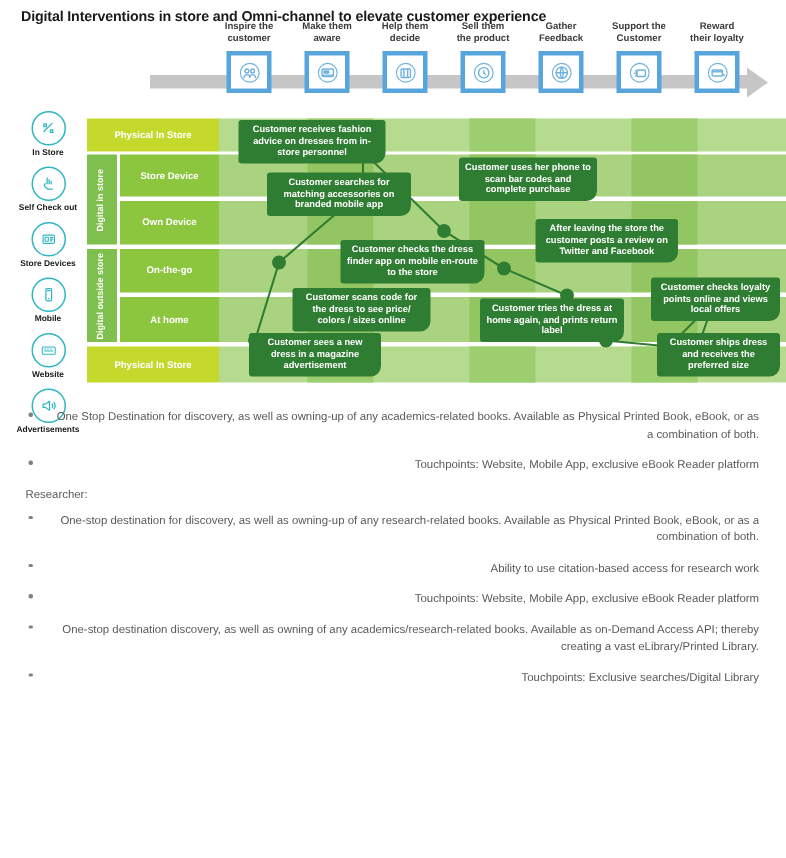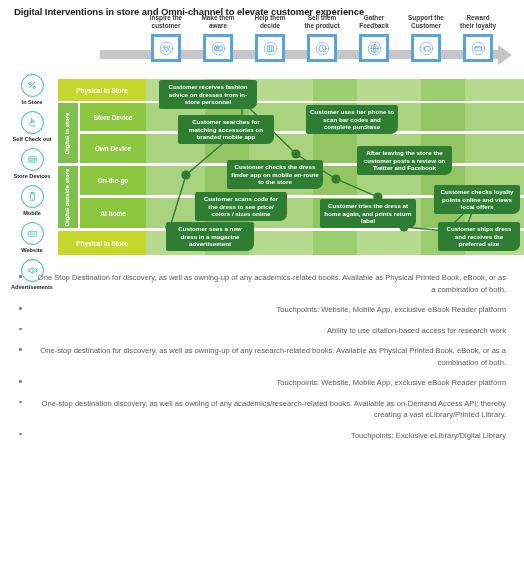--- a/index.html
+++ b/index.html
@@ -339,25 +339,26 @@
 </div>
 
 <div class="copy" id="copy">
     <div class="sec">
       <ul class="bullets">
         <li><span class="dot"></span><span>One Stop Destination for discovery, as well as owning-up of any academics-related books. Available as Physical Printed Book, eBook, or as a combination of both.</span></li>
         <li><span class="dot"></span><span>Touchpoints: Website, Mobile App, exclusive eBook Reader platform</span></li>
       </ul>
     </div>
     <div class="sec">
+      <div class="sec-head">Researcher:</div>
       <ul class="bullets">
+        <li><span class="dot"></span><span>One-stop destination for discovery, as well as owning-up of any research-related books. Available as Physical Printed Book, eBook, or as a combination of both.</span></li>
         <li><span class="dot"></span><span>Ability to use citation-based access for research work</span></li>
-        <li><span class="dot"></span><span>One-stop destination for discovery, as well as owning-up of any research-related books. Available as Physical Printed Book, eBook, or as a combination of both.</span></li>
         <li><span class="dot"></span><span>Touchpoints: Website, Mobile App, exclusive eBook Reader platform</span></li>
       </ul>
     </div>
     <div class="sec">
       <ul class="bullets">
         <li><span class="dot"></span><span>One-stop destination discovery, as well as owning of any academics/research-related books. Available as on-Demand Access API; thereby creating a vast eLibrary/Printed Library.</span></li>
-        <li><span class="dot"></span><span>Touchpoints: Exclusive eLibrary/Digital Library</span></li>
+        <li><span class="dot"></span><span>Touchpoints: Exclusive searches/Digital Library</span></li>
       </ul>
     </div>
   </div>
 
 </body></html>

